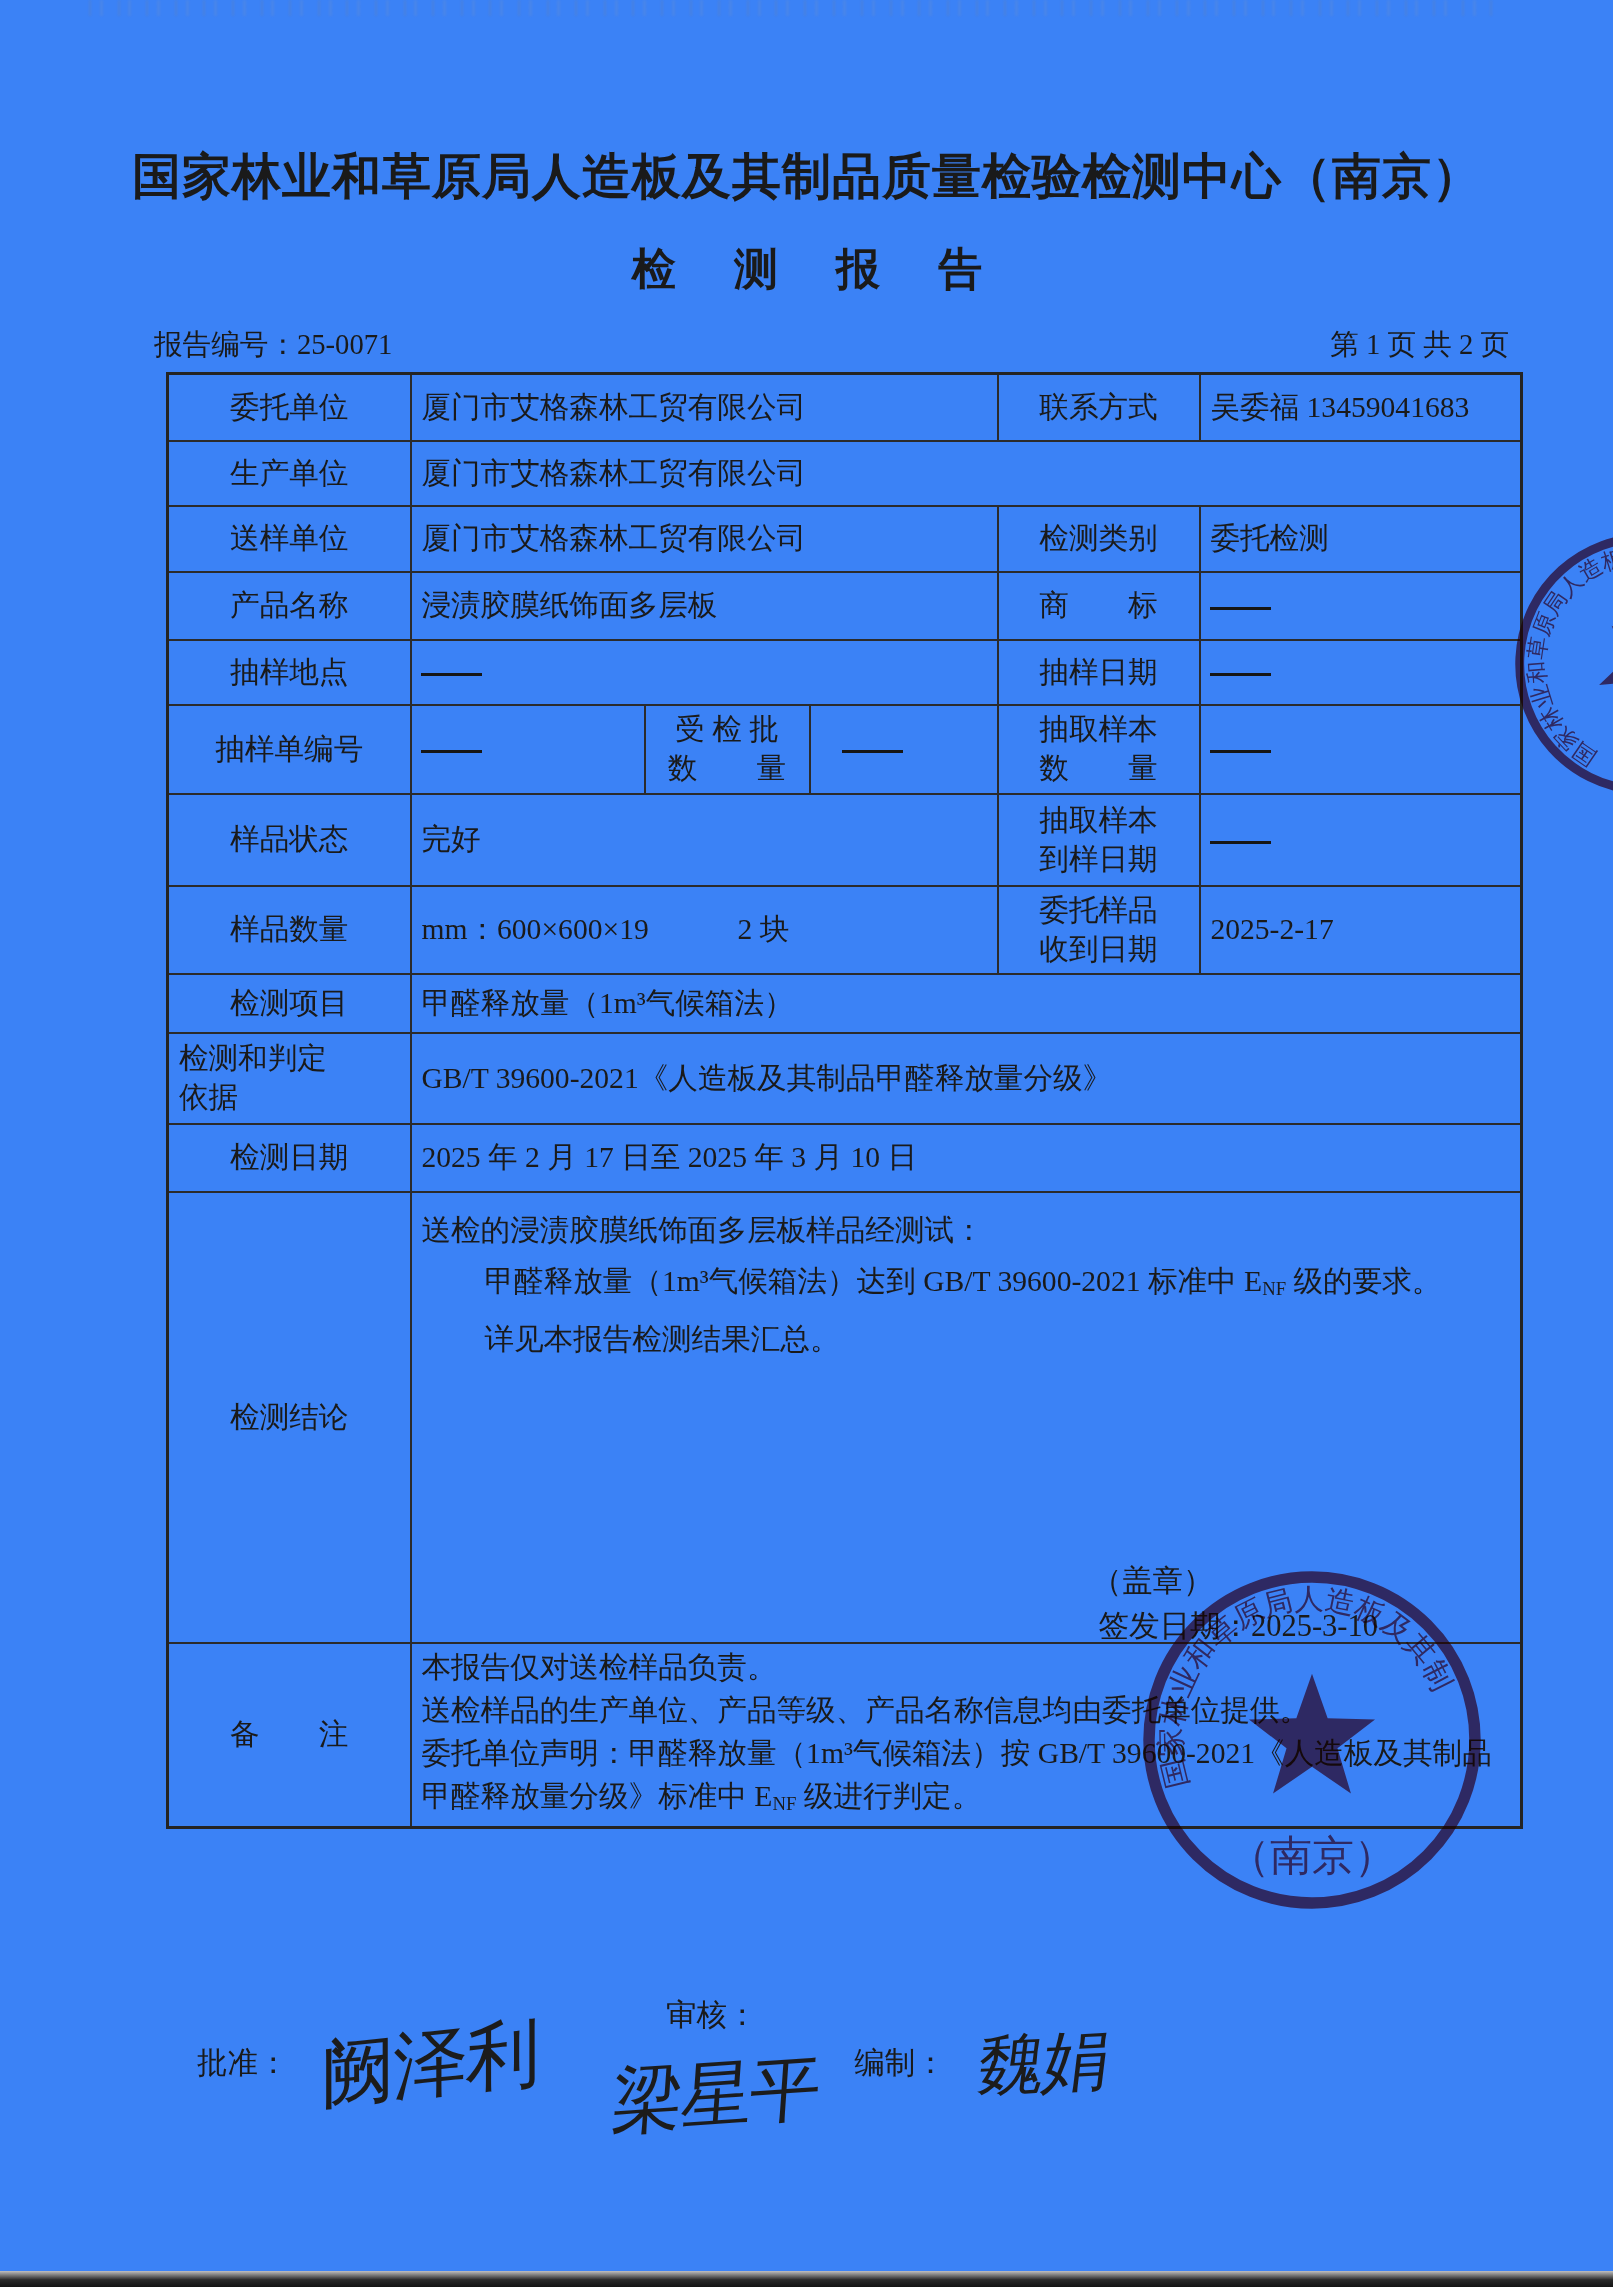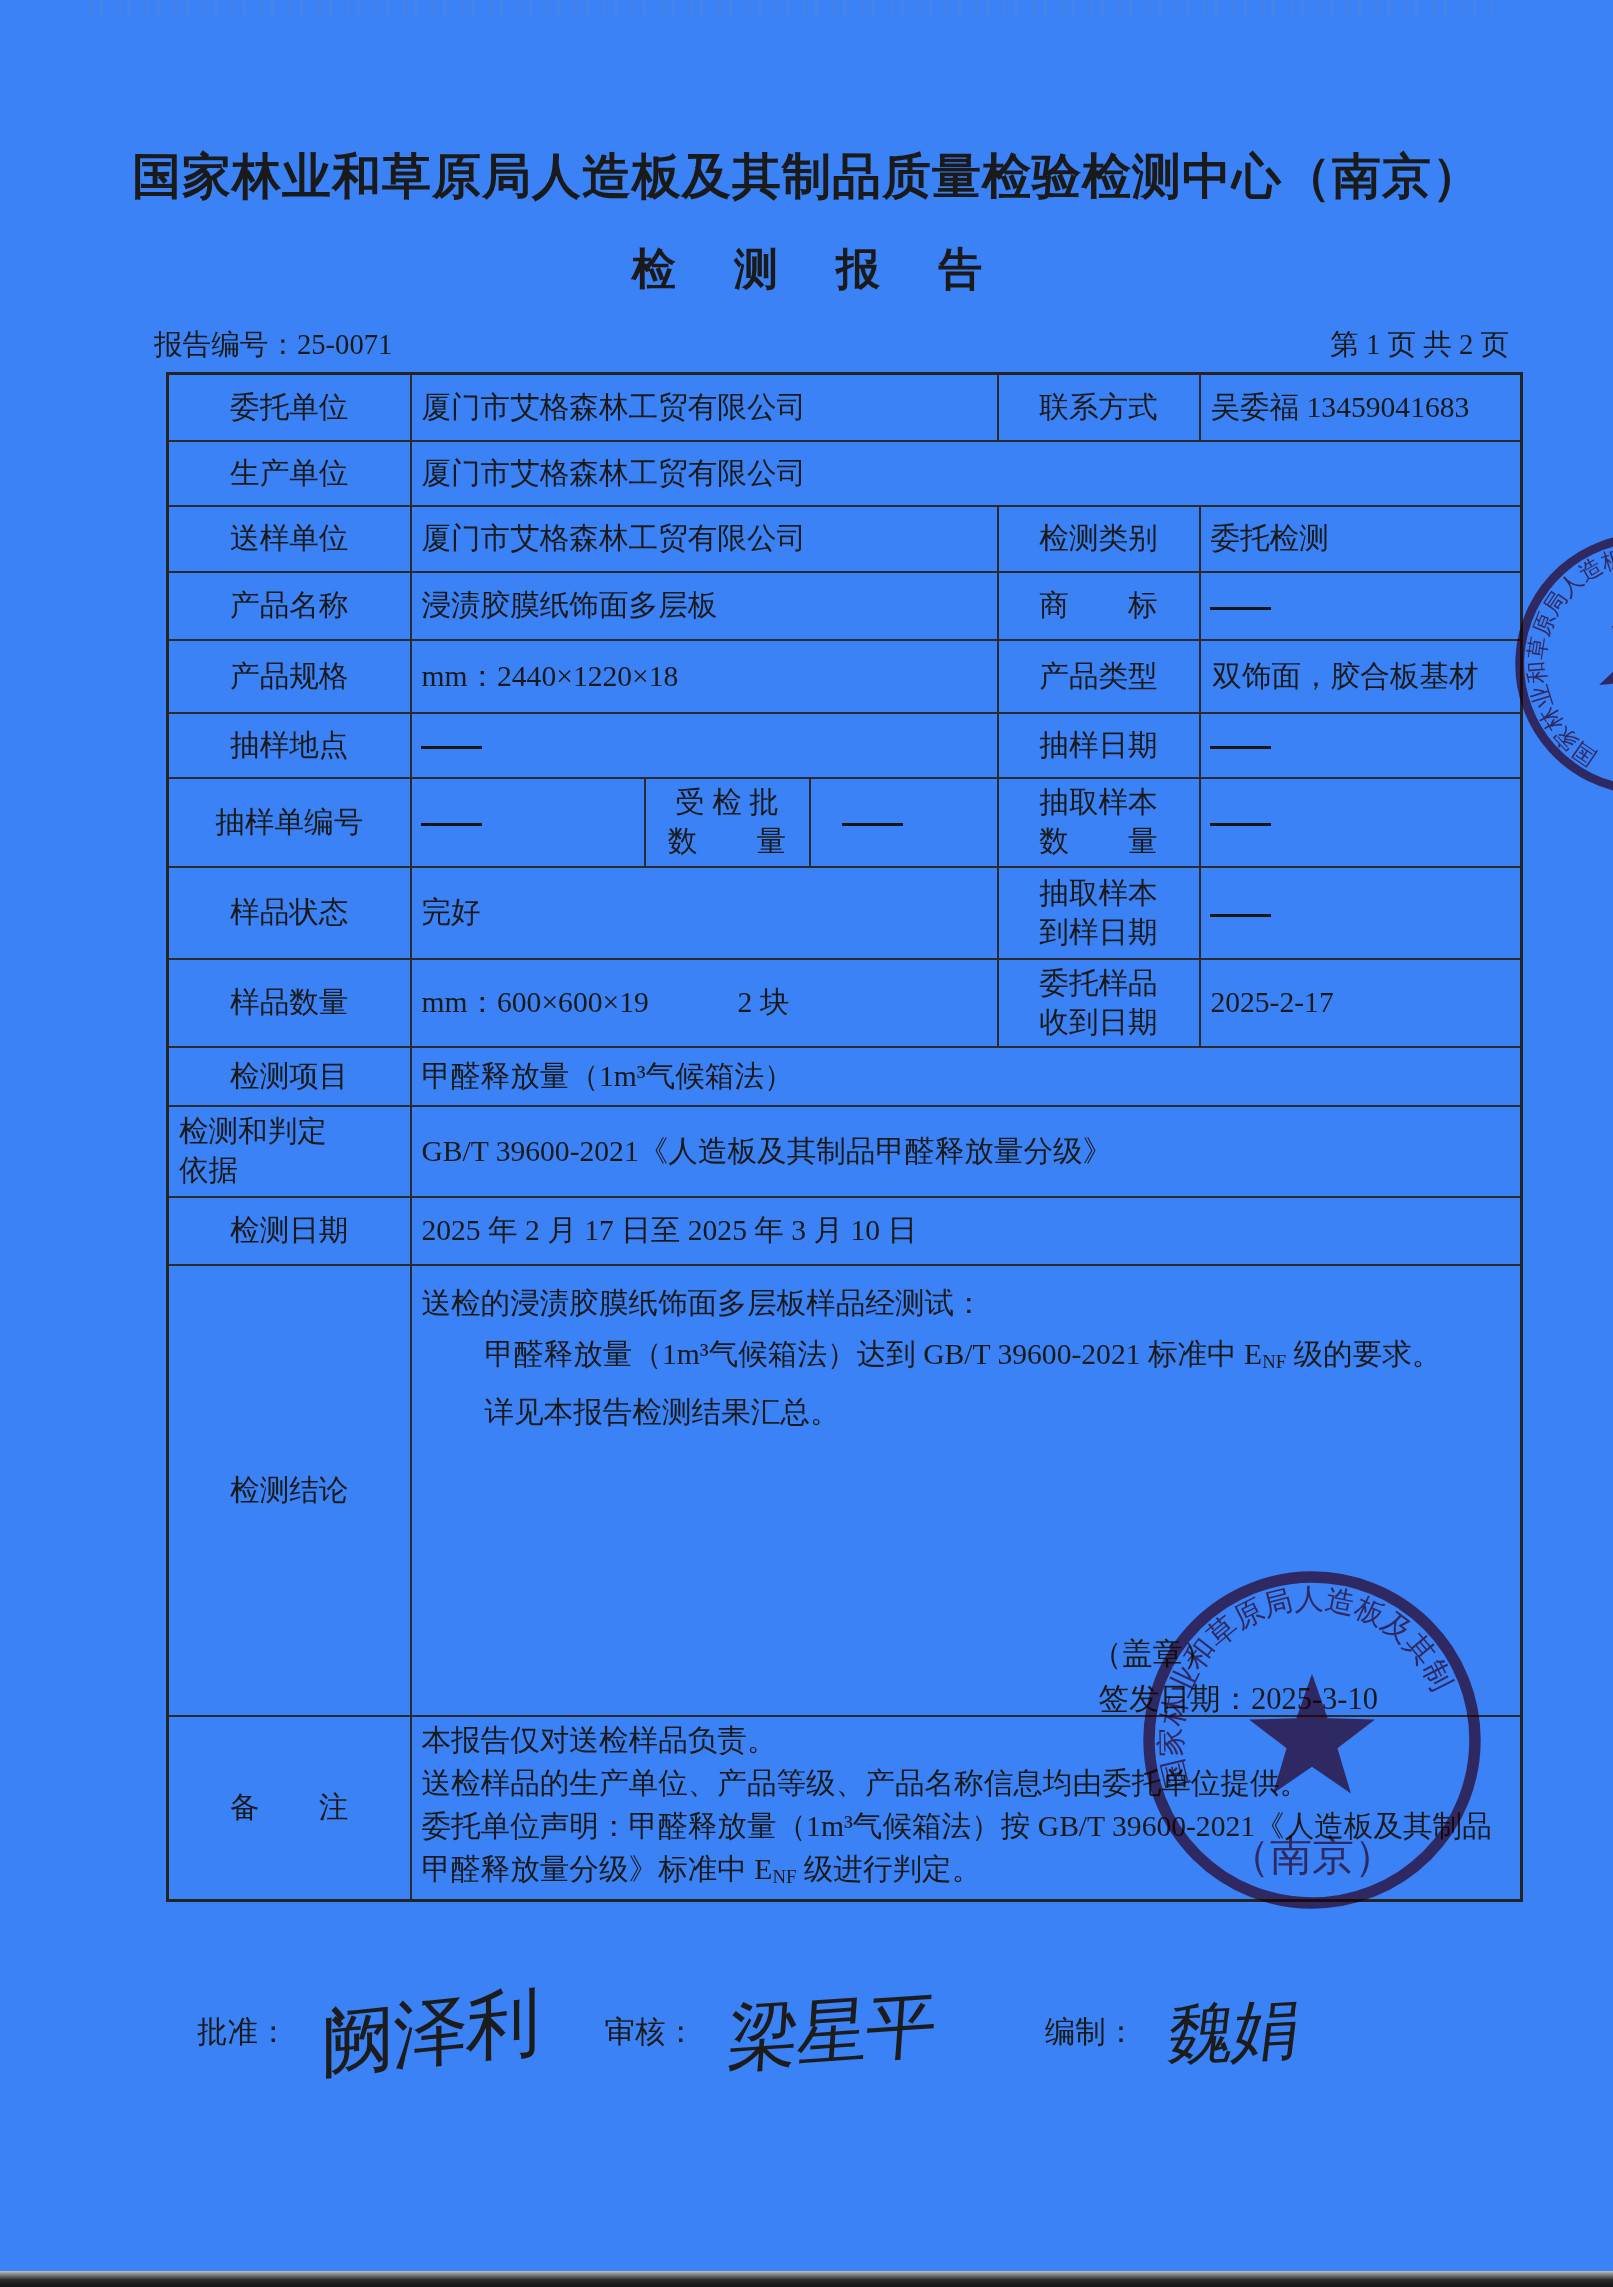--- a/index.html
+++ b/index.html
@@ -82,21 +82,21 @@
   .sig-group { display:flex; align-items:center;gap:24px; }
   .sig-label { font-size:30.5px; white-space:nowrap; }
   .sig-name {
     font-size:75px; color:#1c1c1c; white-space:nowrap;
     display:inline-block; transform:rotate(-6deg) skewX(-6deg);
     letter-spacing:-2px; margin-left:7.9px; line-height:1;
   }
   .sig-name.n2 { font-size:71px; transform:rotate(-4deg) skewX(-8deg); }
   .sig-name.n3 { font-size:67px; transform:rotate(-3deg) skewX(-10deg); }
   .gap1 { margin-right:65px; }
-  .gap2 { margin-right:110px; }
+  .gap2 { margin-right:35px;flex-direction:column; }
   
   .scan-bar {
     position:absolute; bottom:0; left:0; right:0; height:15.8px;
     background:linear-gradient(#c0c0c0, #2a2a2a 55%, #141414);
   }
 </style>
 </head>
 <body>
 
 <div class="page">
@@ -136,26 +136,20 @@
       <td class="val" colspan="3">厦门市艾格森林工贸有限公司</td>
       <td class="lab">检测类别</td>
       <td class="val">委托检测</td>
     </tr>
     <tr class="r4">
       <td class="lab">产品名称</td>
       <td class="val" colspan="3">浸渍胶膜纸饰面多层板</td>
       <td class="lab">商　　标</td>
       <td class="val"><span class="dash"></span></td>
     </tr>
-    <tr class="r5">
-      <td class="lab">产品规格</td>
-      <td class="val" colspan="3">mm：2440×1220×18</td>
-      <td class="lab">产品类型</td>
-      <td class="val" style="padding-left:11.8px">双饰面，胶合板基材</td>
-    </tr>
     <tr class="r7">
       <td class="lab">抽样地点</td>
       <td class="val" colspan="3"><span class="dash"></span></td>
       <td class="lab">抽样日期</td>
       <td class="val"><span class="dash"></span></td>
     </tr>
     <tr class="r8">
       <td class="lab">抽样单编号</td>
       <td class="val"><span class="dash"></span></td>
       <td class="lab">受 检 批

